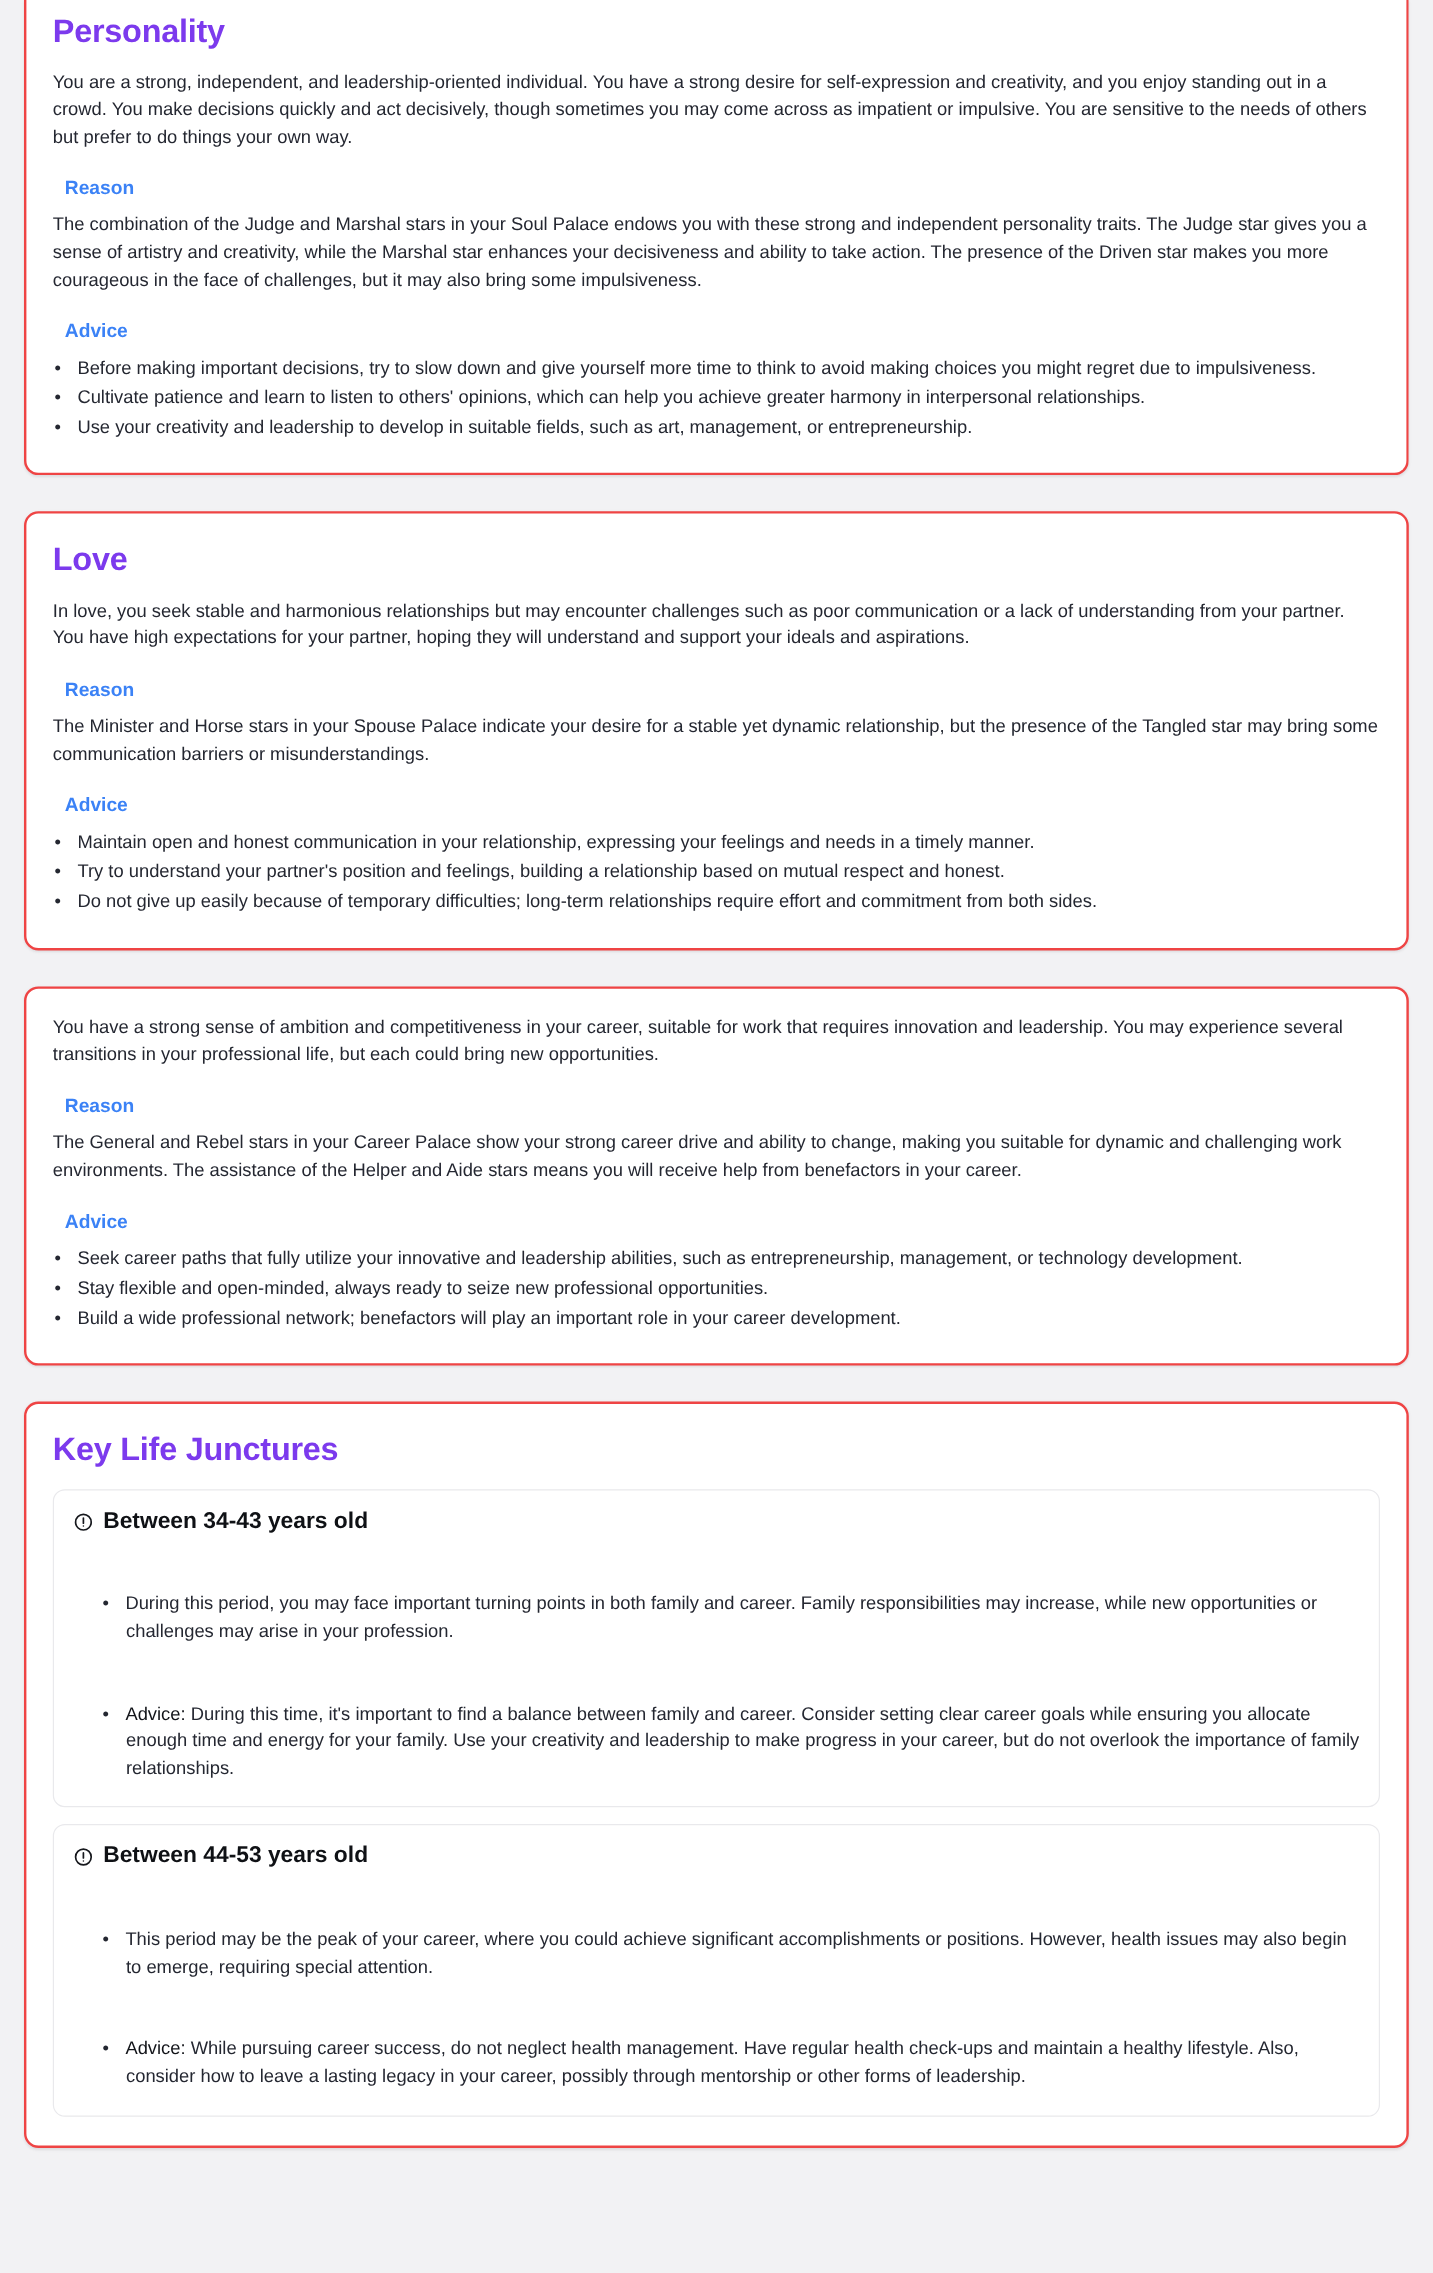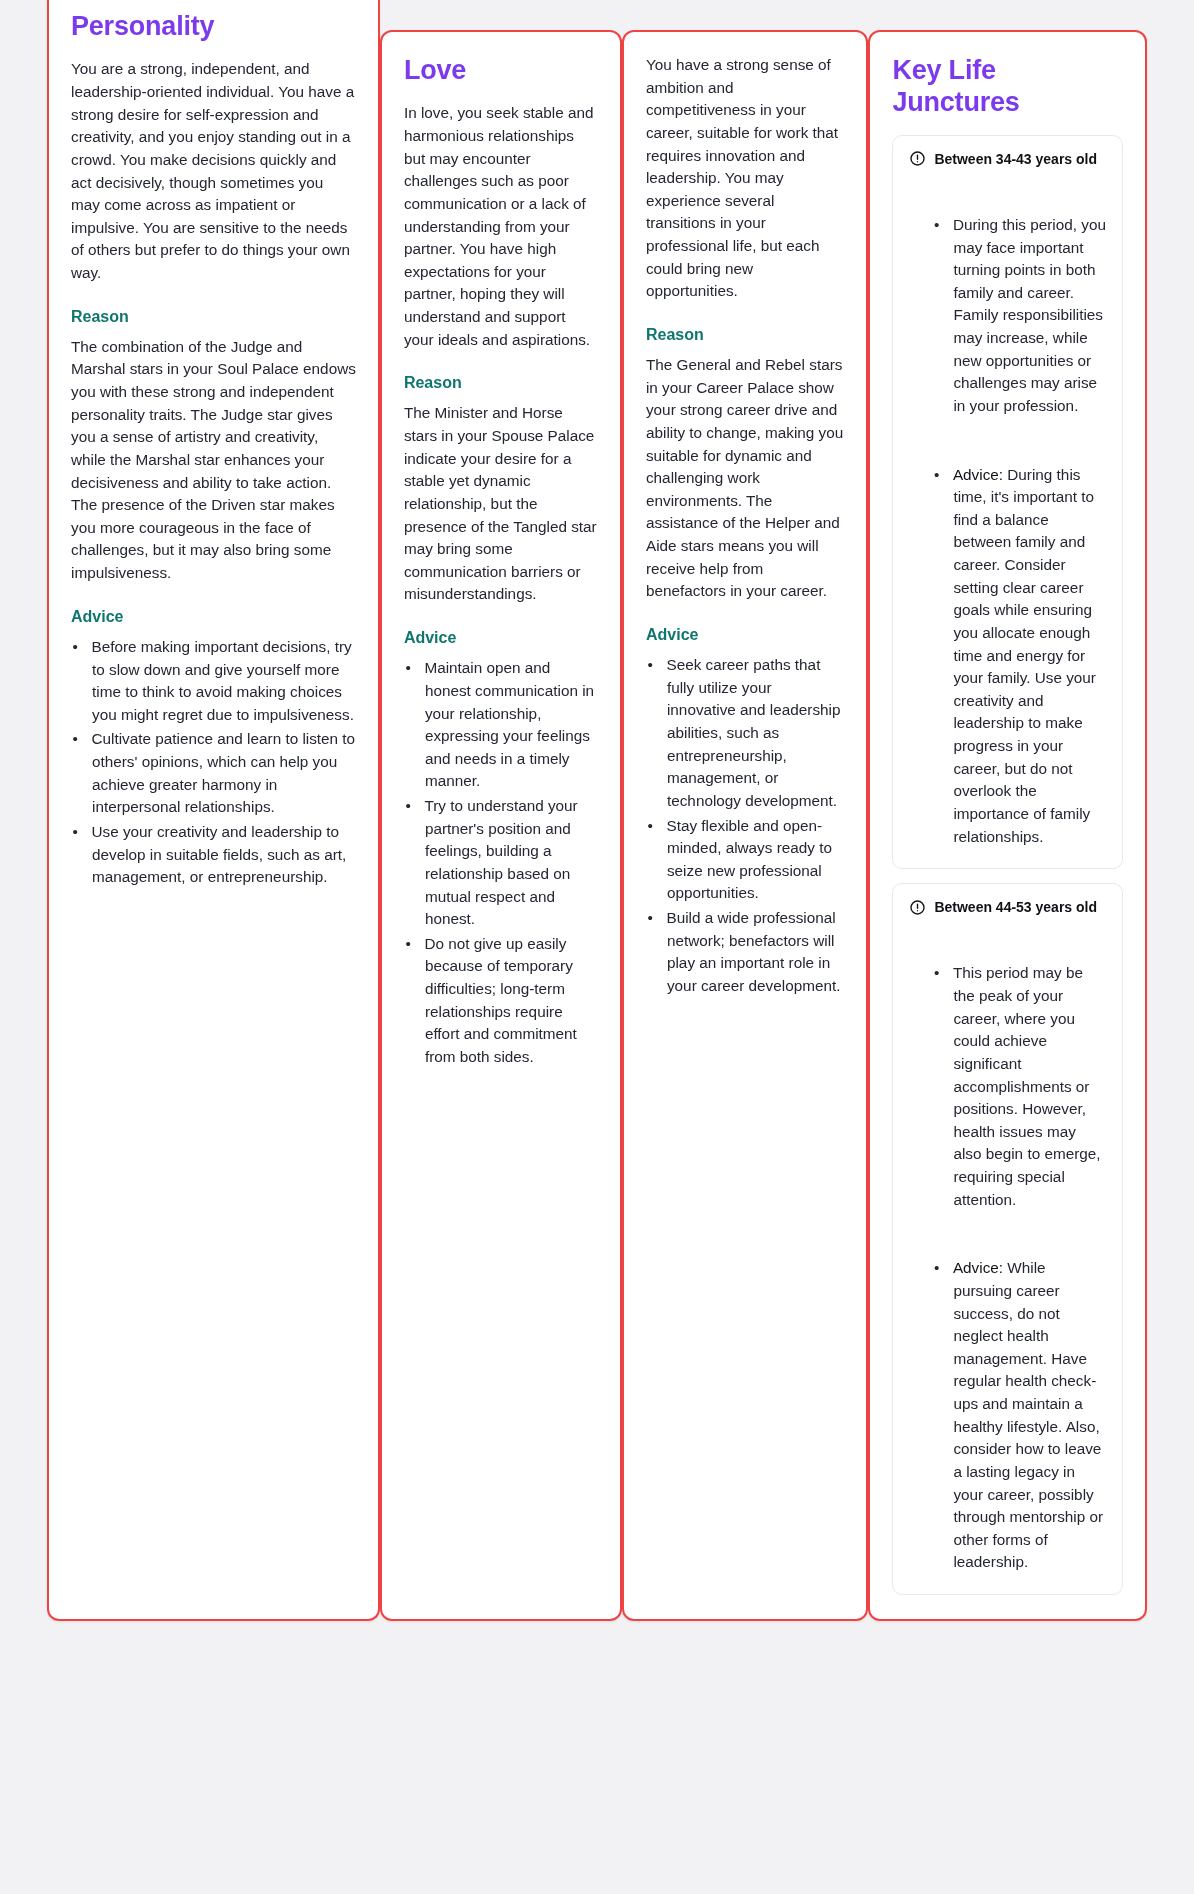--- a/index.html
+++ b/index.html
@@ -10,23 +10,24 @@
     font-family: "Liberation Sans", sans-serif;
   }
   body {
     width: 1194px;
     min-height: 1894px;
     -webkit-font-smoothing: antialiased;
   }
 
   .page {
     width: 1194px;
-    padding: 0 47px;
+    padding: 0 20px;
     display: flex;
-    flex-direction: row;
+    flex-direction: column;
+    align-items: flex-end;
   }
 
   
   .card {
     background: #ffffff;
     border-radius: 12px;
     border: 2px solid #ef4444;
     box-shadow: 0 1px 3px rgba(16,18,27,0.06), 0 1px 2px rgba(16,18,27,0.04);
     padding: 22px 22px 24px 22px;
   }
@@ -45,25 +46,25 @@
     color: #7c3aed;
     font-size: 27px;
     font-weight: 700;
     line-height: 1.2;
     margin: 0 0 16px 0;
     letter-spacing: -0.2px;
   }
   .card-first .section-title { padding-top: 10px; }
 
   .sub-title {
-    color: #0f766e;
+    color: #3b82f6;
     font-size: 16px;
     font-weight: 700;
     line-height: 1.2;
-    margin: 22px 0 10px 0;
+    margin: 22px 0 10px 10px;
   }
 
   .body-text {
     color: #242731;
     font-size: 15.3px;
     line-height: 1.48;
     margin: 0;
   }
 
   
@@ -110,21 +111,21 @@
     width: 17px;
     height: 17px;
     flex: 0 0 17px;
     display: inline-block;
     color: #16181d;
   }
   .alert-icon svg { display: block; width: 17px; height: 17px; }
 
   .juncture-title {
     color: #0f1115;
-    font-size: 14px;
+    font-size: 19px;
     font-weight: 700;
     line-height: 1.3;
   }
 
   .juncture ul.bullets {
     padding-left: 22px;
   }
   .juncture ul.bullets > li {
     padding-left: 22px;
     margin-bottom: 4px;

